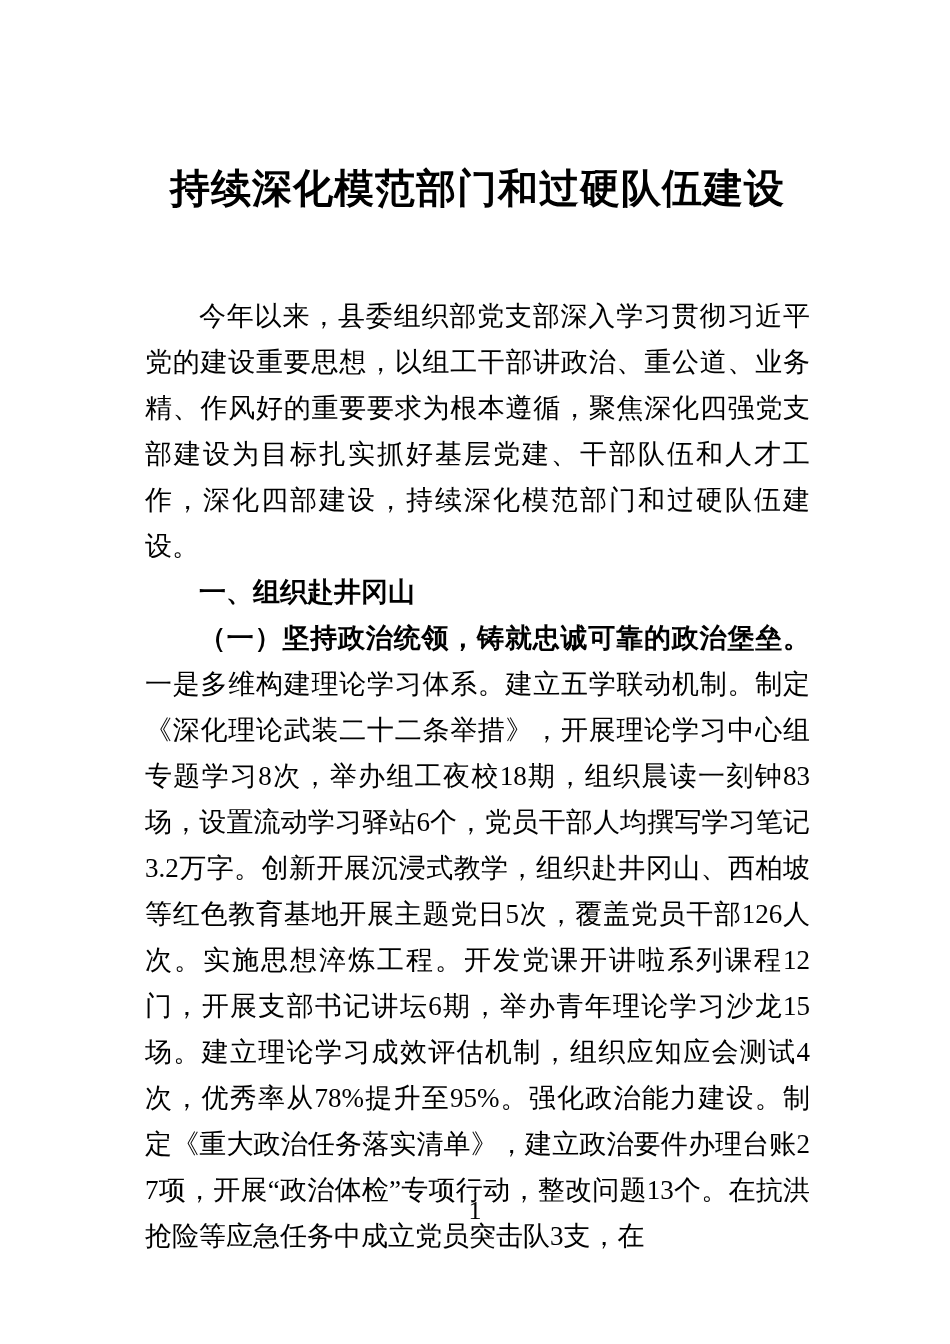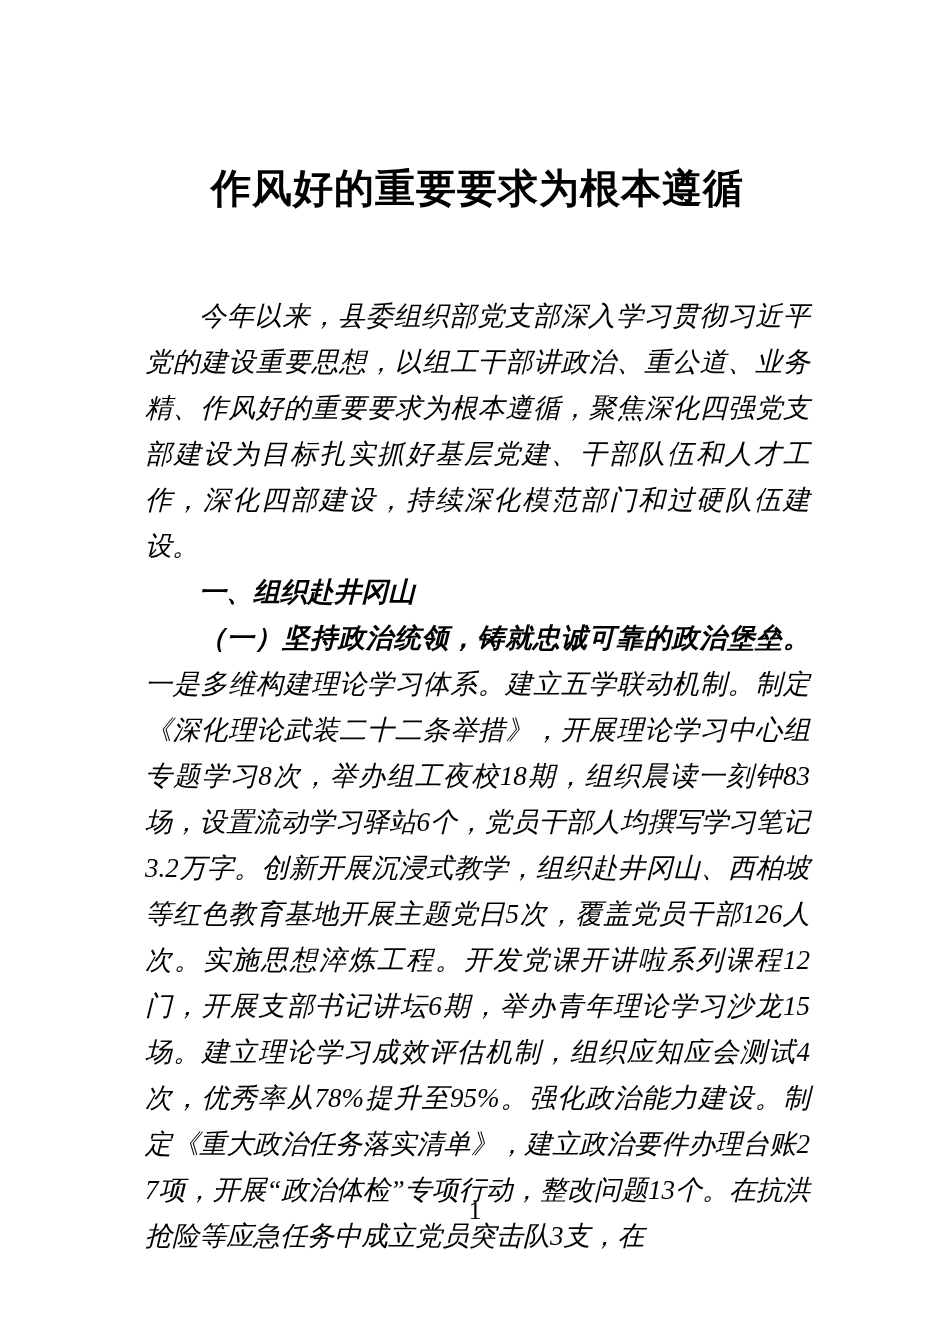--- a/index.html
+++ b/index.html
@@ -28,21 +28,20 @@
     letter-spacing: 1px;
     font-family: "Liberation Serif", "DejaVu Serif", serif;
   }
   .doc-body p {
     margin: 0;
     font-size: 27px;
     line-height: 46px;
     text-align: justify;
     text-indent: 54px;
     word-break: break-all;
-    font-style: italic;
   }
   .doc-body p.heading {
     font-family: "Liberation Sans", "DejaVu Sans", sans-serif;
     font-weight: bold;
   }
   .doc-body .bold {
     font-weight: bold;
   }
   .page-footer {
     position: absolute;
@@ -53,21 +52,21 @@
   }
   .page-number {
     font-size: 26px;
     font-family: "Liberation Serif", "DejaVu Serif", serif;
   }
 </style>
 </head>
 <body>
 
 <div class="page">
-  <h1 class="doc-title">作风好的重要要求为根本遵循</h1>
+  <h1 class="doc-title">持续深化模范部门和过硬队伍建设</h1>
 
   <div class="doc-body">
       <p class="body-para"><span>今年以来，县委组织部党支部深入学习贯彻习近平党的建设重要思想，以组工干部讲政治、重公道、业务精、作风好的重要要求为根本遵循，聚焦深化四强党支部建设为目标扎实抓好基层党建、干部队伍和人才工作，深化四部建设，持续深化模范部门和过硬队伍建设。</span></p>
       <p class="heading"><span class="bold">一、组织赴井冈山</span></p>
       <p class="body-para"><span class="bold">（一）坚持政治统领，铸就忠诚可靠的政治堡垒。</span><span>一是多维构建理论学习体系。建立五学联动机制。制定《深化理论武装二十二条举措》，开展理论学习中心组专题学习8次，举办组工夜校18期，组织晨读一刻钟83场，设置流动学习驿站6个，党员干部人均撰写学习笔记3.2万字。创新开展沉浸式教学，组织赴井冈山、西柏坡等红色教育基地开展主题党日5次，覆盖党员干部126人次。实施思想淬炼工程。开发党课开讲啦系列课程12门，开展支部书记讲坛6期，举办青年理论学习沙龙15场。建立理论学习成效评估机制，组织应知应会测试4次，优秀率从78%提升至95%。强化政治能力建设。制定《重大政治任务落实清单》，建立政治要件办理台账27项，开展“政治体检”专项行动，整改问题13个。在抗洪抢险等应急任务中成立党员突击队3支，在</span></p>
     </div>
 
   <div class="page-footer">
     <span class="page-number">1</span>
   </div>

